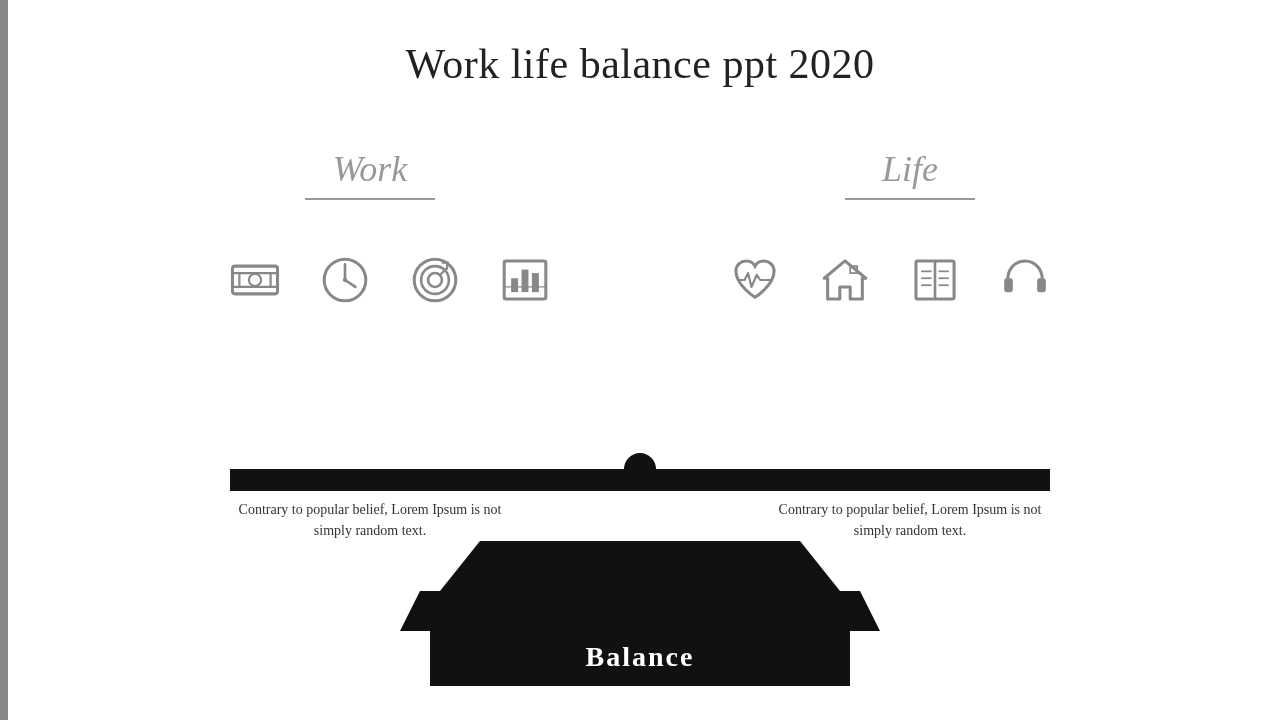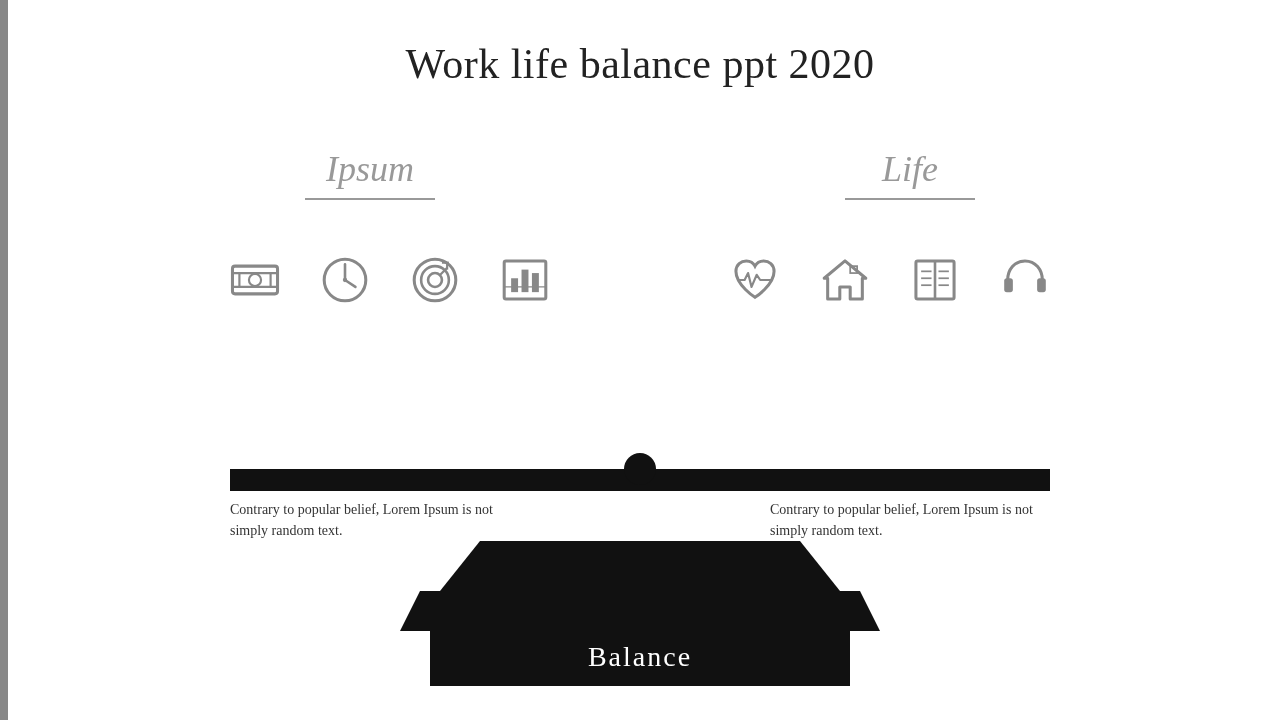--- a/index.html
+++ b/index.html
@@ -110,21 +110,21 @@
       width: 820px;
       display: flex;
       justify-content: space-between;
       margin-top: 8px;
     }
 
     .balance-text {
       width: 280px;
       font-size: 14px;
       color: #333;
-      text-align: left;
+      text-align: center;
       line-height: 1.5;
     }
 
     
     .fulcrum-container {
       position: relative;
       width: 820px;
       display: flex;
       justify-content: center;
     }
@@ -137,33 +137,34 @@
       position: absolute;
       top: -16px;
       left: 50%;
       transform: translateX(-50%);
       z-index: 11;
     }
 
     
     .pedestal {
       margin-top: 0;
+      font-weight: bold;
     }
 
   </style>
 </head>
 <body>
 
 <div class="edge-bar"></div>
 
 <h1 class="title">Work life balance ppt 2020</h1>
 
 <div class="section-labels">
   <div class="section-label">
-    <span>Ipsum</span>
+    <span>Work</span>
     <div class="section-underline"></div>
   </div>
   <div class="section-label">
     <span>Life</span>
     <div class="section-underline"></div>
   </div>
 </div>
 
 <div class="icons-row">
 

